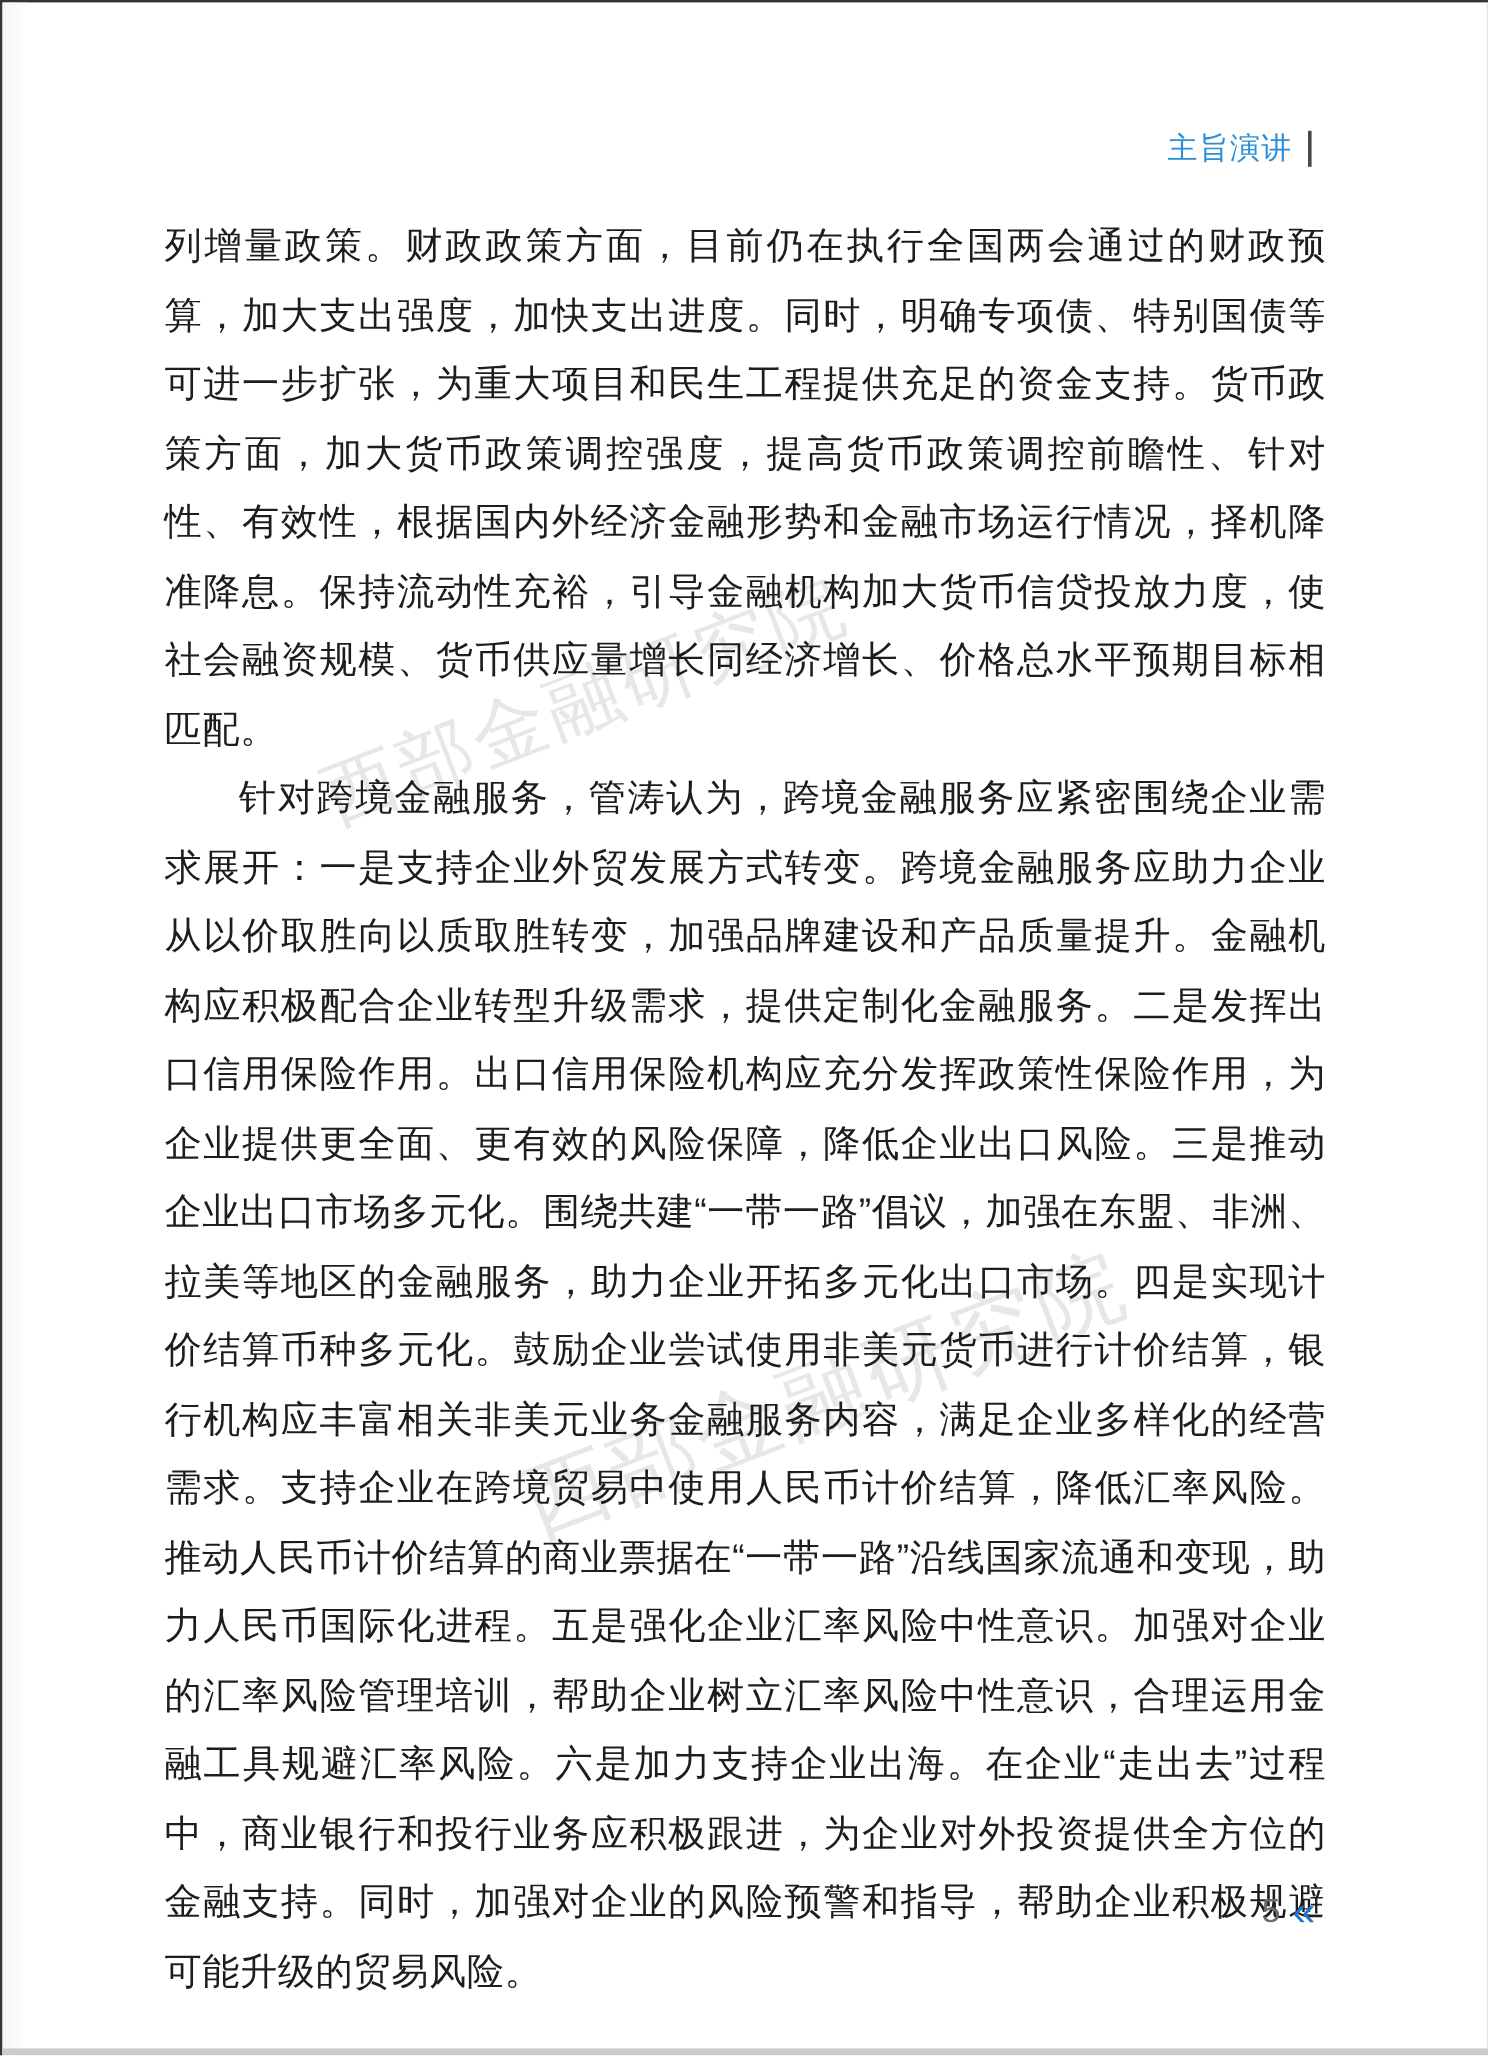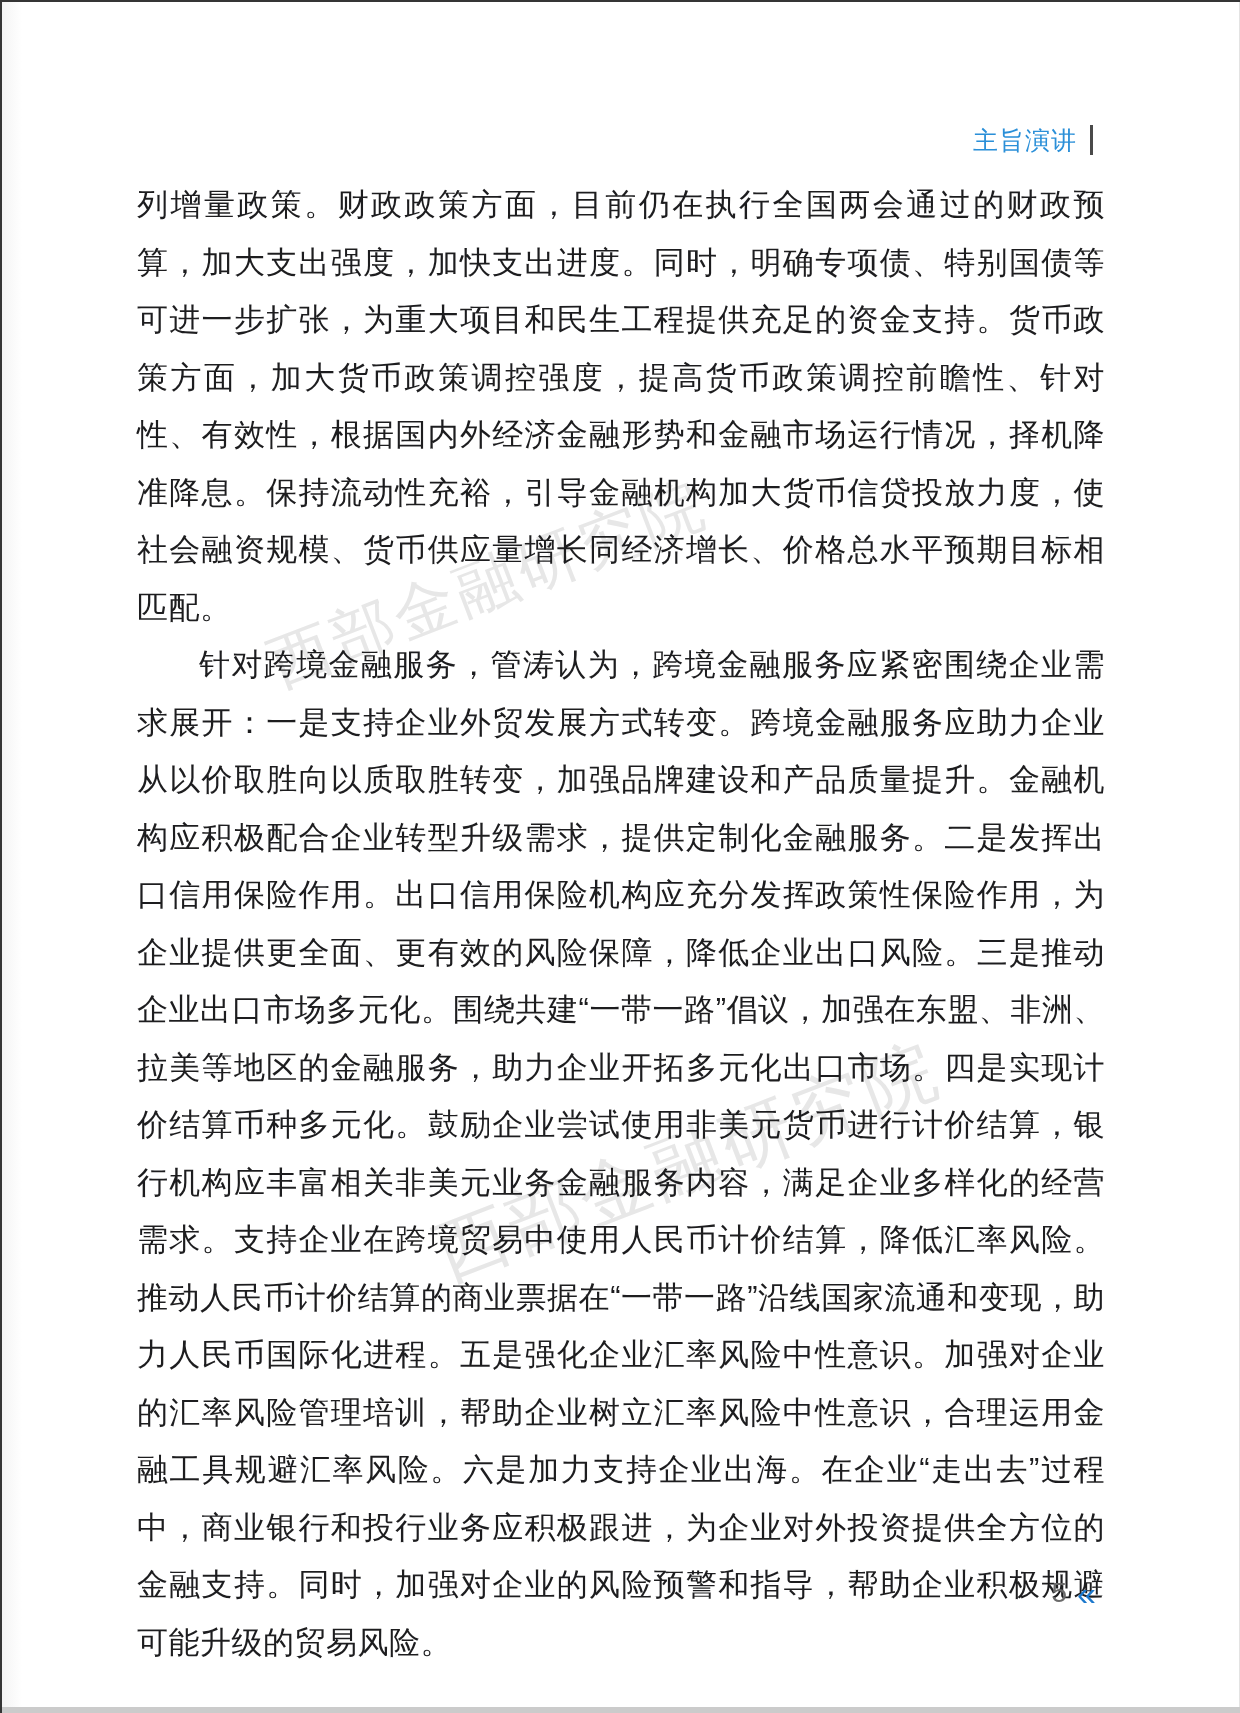--- a/index.html
+++ b/index.html
@@ -34,21 +34,20 @@
     position: absolute; top: 0; right: 0; bottom: 0; width: 1px;
     background: #e3e3e3;
   }
 
   .header {
     position: absolute;
     top: 106px;
     right: 147px;
     display: flex;
     align-items: center;
-    margin-top: 16px;
   }
   .header-title {
     color: var(--accent-blue);
     font-size: 25px;
     letter-spacing: 1px;
     line-height: 32px;
     white-space: nowrap;
   }
   .header-divider {
     width: 3px;

